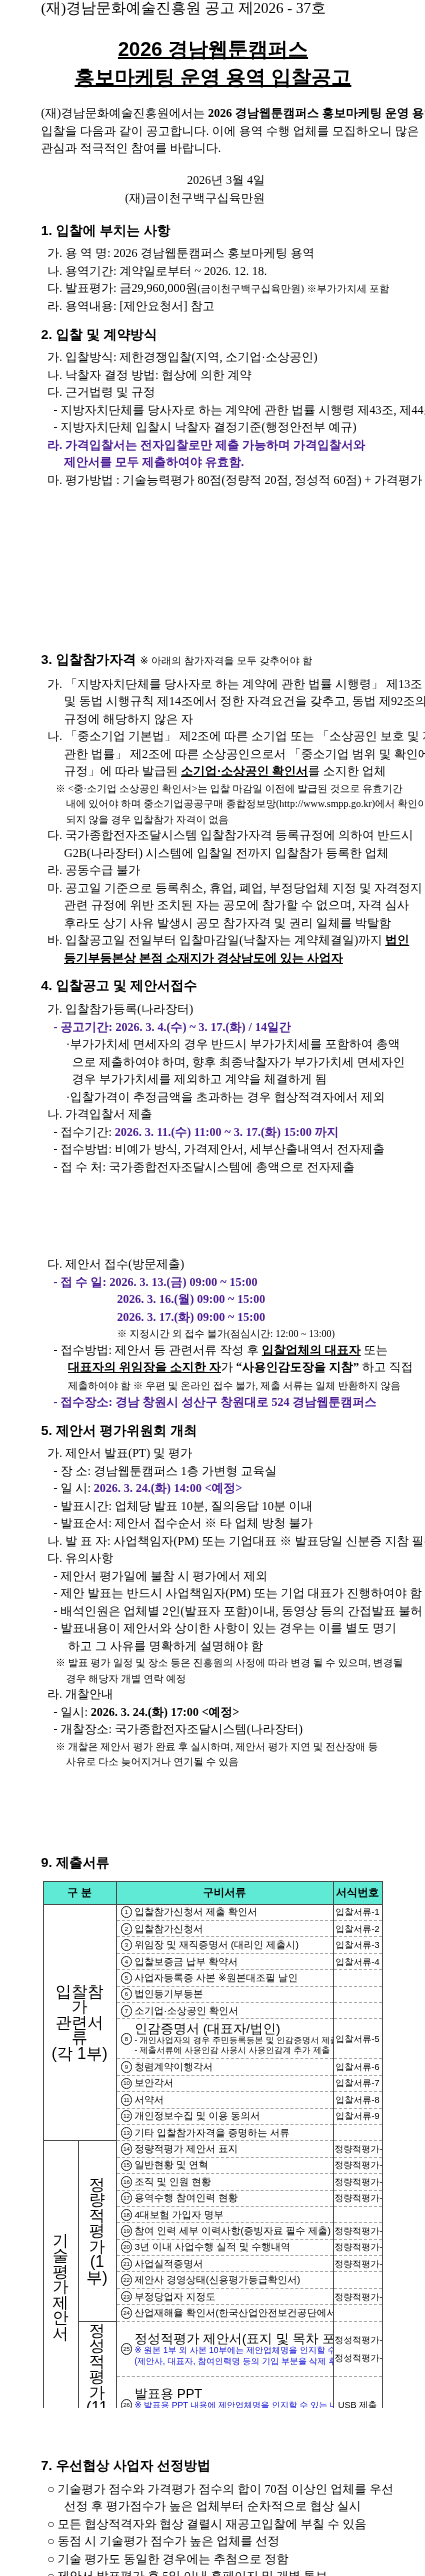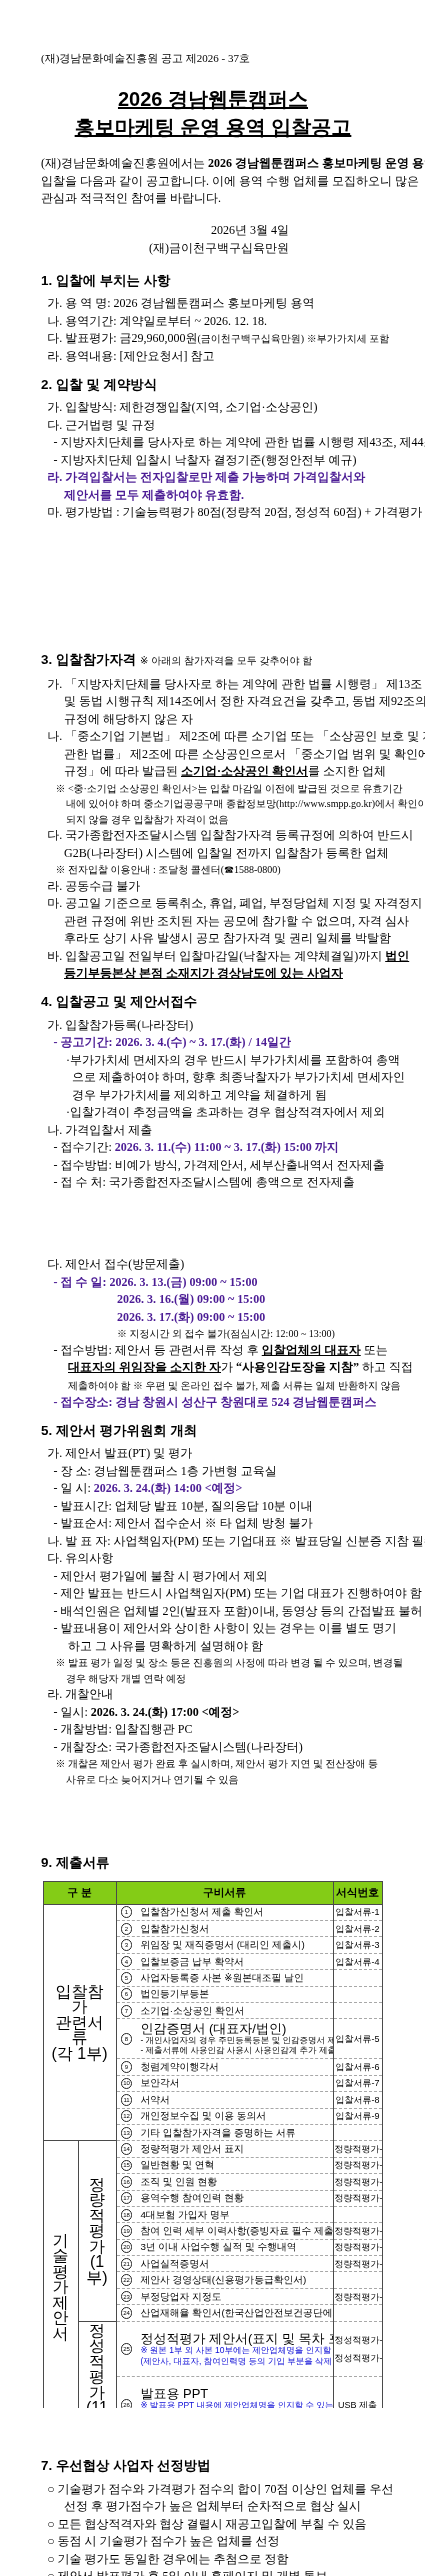--- a/index.html
+++ b/index.html
@@ -2,47 +2,47 @@
 <html style="font-size:8.2px"><head>
 <meta charset="utf-8">
 <style>
   html,body{margin:0;padding:0;background:#fff;}
   body{width:426px;font-family:"Liberation Serif","DejaVu Serif",serif;color:#000;}
   .page{position:relative;width:426px;height:602px;overflow:hidden;background:#fff;}
   .inner{padding:0 41px;}
   .ln{font-size:12px;line-height:17.5px;margin:0;white-space:nowrap;}
   .sm{font-size:10px;line-height:15.5px;}
   .smi{font-size:10px;}
-  .rgt{text-align:right;margin-right:96px;}
+  .rgt{text-align:right;margin-right:120px;}
   .hx{font-family:"Liberation Sans","DejaVu Sans",sans-serif;font-weight:bold;font-size:13.4px;line-height:18.5px;margin:12.4px 0 5.2px 0;white-space:nowrap;}
   .title{font-family:"Liberation Sans","DejaVu Sans",sans-serif;font-weight:bold;font-size:20px;line-height:28px;text-align:center;margin:17.5px 0 0 0;text-decoration:underline;}
-  .noticeno{font-size:11px;margin-top:50px;}
+  .noticeno{font-size:15px;}
   .b{font-weight:bold;}
   .bu{font-weight:bold;text-decoration:underline;}
   .bl{color:#4c1d95;font-weight:bold;}
   .i1{padding-left:6.2px;}
   .i1c{padding-left:23px;}
   .i2{padding-left:12.4px;}
   .i2c{padding-left:27px;}
   .i3{padding-left:25px;}
   .i3c{padding-left:31px;}
   .i4{padding-left:14.4px;}
   .i4c{padding-left:25px;}
   .idate{padding-left:76px;} .mt20{margin-top:10.3px;} .mt28{margin-top:14.4px;}
   .pt95{padding-top:49px;} .pt70{padding-top:36px;} .pt100{padding-top:52px;}
   
   table{border-collapse:collapse;}
   .t6{width:339px;margin:8.2px 0 0 1.5px;table-layout:fixed;border:1px solid #3a3a3a;
       font-family:"Liberation Sans","DejaVu Sans",sans-serif;}
-  .t6 th{background:#84cc16;border:0.5px solid #4a4a4a;font-size:10.8px;font-weight:bold;height:19.6px;}
+  .t6 th{background:#5eead4;border:0.5px solid #4a4a4a;font-size:10.8px;font-weight:bold;height:19.6px;}
   .t6 td{border-left:0.5px solid #4a4a4a;border-right:0.5px solid #4a4a4a;border-top:0.5px dashed #a8a8a8;
          font-size:9.8px;line-height:12px;height:13.4px;padding:1px 4.1px;vertical-align:middle;white-space:nowrap;overflow:hidden;}
   .t6 td.glab{border:0.5px solid #4a4a4a;text-align:center;font-size:16px;white-space:normal;line-height:15.5px;}
   .t6 td.frm{text-align:center;font-size:9px;padding:1px 1px;}
-  .t6 .rowtxt{display:flex;align-items:center;gap:8px;}
+  .t6 .rowtxt{display:flex;align-items:center;gap:2px;}
   .circ{flex:0 0 auto;display:inline-flex;width:9.8px;height:9.8px;border:0.6px solid #222;border-radius:50%;
         font-size:6px;line-height:1;align-items:center;justify-content:center;font-family:"Liberation Sans",sans-serif;}
   .subnote{font-size:8.5px;line-height:10.3px;white-space:nowrap;}
   .cellblock{white-space:normal;}
   .cellblock .ttl{font-size:13px;line-height:13px;}
   .bnote{color:#0b0bd6;font-size:8.5px;line-height:10.8px;white-space:nowrap;}
 </style>
 </head>
 <body>
 
@@ -64,20 +64,21 @@
     </div>
 
     <h2 class="hx mt28">1. 입찰에 부치는 사항</h2>
     <p class="ln i1">가. 용 역 명: 2026 경남웹툰캠퍼스 홍보마케팅 용역</p>
     <p class="ln i1">나. 용역기간: 계약일로부터 ~ 2026. 12. 18.</p>
     <p class="ln i1"><span>다. 발표평가: 금29,960,000원</span><span class="smi">(금이천구백구십육만원)</span><span class="smi"> ※부가가치세 포함</span></p>
     <p class="ln i1">라. 용역내용: [제안요청서] 참고</p>
 
     <h2 class="hx mt20">2. 입찰 및 계약방식</h2>
     <p class="ln i1">가. 입찰방식: 제한경쟁입찰(지역, 소기업·소상공인)</p>
+    <p class="ln i1">나. 낙찰자 결정 방법: 협상에 의한 계약</p>
     <p class="ln i1">다. 근거법령 및 규정</p>
     <p class="ln i2">- 지방자치단체를 당사자로 하는 계약에 관한 법률 시행령 제43조, 제44조</p>
     <p class="ln i2">- 지방자치단체 입찰시 낙찰자 결정기준(행정안전부 예규)</p>
     <p class="ln i1 bl">라. 가격입찰서는 전자입찰로만 제출 가능하며 가격입찰서와</p>
     <p class="ln i1c bl">제안서를 모두 제출하여야 유효함.</p>
     <p class="ln i1">마. 평가방법 : 기술능력평가 80점(정량적 20점, 정성적 60점) + 가격평가 20점</p>
   </div>
 </div>
 
 <div class="page">
@@ -87,21 +88,20 @@
     <p class="ln i1c">및 동법 시행규칙 제14조에서 정한 자격요건을 갖추고, 동법 제92조의</p>
     <p class="ln i1c">규정에 해당하지 않은 자</p>
     <p class="ln i1">나. 「중소기업 기본법」 제2조에 따른 소기업 또는 「소상공인 보호 및 지원에</p>
     <p class="ln i1c">관한 법률」 제2조에 따른 소상공인으로서 「중소기업 범위 및 확인에 관한</p>
     <p class="ln i1c"><span>규정」에 따라 발급된 </span><span class="bu">소기업·소상공인 확인서</span><span>를 소지한 업체</span></p>
     <p class="ln sm i4">※ &lt;중·소기업 소상공인 확인서&gt;는 입찰 마감일 이전에 발급된 것으로 유효기간</p>
     <p class="ln sm i4c">내에 있어야 하며 중소기업공공구매 종합정보망(http://www.smpp.go.kr)에서 확인이</p>
     <p class="ln sm i4c">되지 않을 경우 입찰참가 자격이 없음</p>
     <p class="ln i1">다. 국가종합전자조달시스템 입찰참가자격 등록규정에 의하여 반드시</p>
     <p class="ln i1c">G2B(나라장터) 시스템에 입찰일 전까지 입찰참가 등록한 업체</p>
-    <p class="ln sm i4">※ 전자입찰 이용안내 : 조달청 콜센터(☎1588-0800)</p>
     <p class="ln i1">라. 공동수급 불가</p>
     <p class="ln i1">마. 공고일 기준으로 등록취소, 휴업, 폐업, 부정당업체 지정 및 자격정지 등</p>
     <p class="ln i1c">관련 규정에 위반 조치된 자는 공모에 참가할 수 없으며, 자격 심사</p>
     <p class="ln i1c">후라도 상기 사유 발생시 공모 참가자격 및 권리 일체를 박탈함</p>
     <p class="ln i1"><span>바. 입찰공고일 전일부터 입찰마감일(낙찰자는 계약체결일)까지 </span><span class="bu">법인</span></p>
     <p class="ln i1c bu">등기부등본상 본점 소재지가 경상남도에 있는 사업자</p>
 
     <h2 class="hx mt20">4. 입찰공고 및 제안서접수</h2>
     <p class="ln i1">가. 입찰참가등록(나라장터)</p>
     <p class="ln i2 bl">- 공고기간: 2026. 3. 4.(수) ~ 3. 17.(화) / 14일간</p>
@@ -138,21 +138,20 @@
     <p class="ln i1">다. 유의사항</p>
     <p class="ln i2">- 제안서 평가일에 불참 시 평가에서 제외</p>
     <p class="ln i2">- 제안 발표는 반드시 사업책임자(PM) 또는 기업 대표가 진행하여야 함</p>
     <p class="ln i2">- 배석인원은 업체별 2인(발표자 포함)이내, 동영상 등의 간접발표 불허</p>
     <p class="ln i2">- 발표내용이 제안서와 상이한 사항이 있는 경우는 이를 별도 명기</p>
     <p class="ln i2c">하고 그 사유를 명확하게 설명해야 함</p>
     <p class="ln sm i4">※ 발표 평가 일정 및 장소 등은 진흥원의 사정에 따라 변경 될 수 있으며, 변경될</p>
     <p class="ln sm i4c">경우 해당자 개별 연락 예정</p>
     <p class="ln i1">라. 개찰안내</p>
     <p class="ln i2"><span>- 일시: </span><span class="b">2026. 3. 24.(화) 17:00 &lt;예정&gt;</span></p>
-    <p class="ln i2">- 개찰방법: 입찰집행관 PC</p>
     <p class="ln i2">- 개찰장소: 국가종합전자조달시스템(나라장터)</p>
     <p class="ln sm i4">※ 개찰은 제안서 평가 완료 후 실시하며, 제안서 평가 지연 및 전산장애 등</p>
     <p class="ln sm i4c">사유로 다소 늦어지거나 연기될 수 있음</p>
   </div>
 </div>
 
 <div class="page">
   <div class="inner pt70">
     <h2 class="hx">9. 제출서류</h2>
     <table class="t6">

